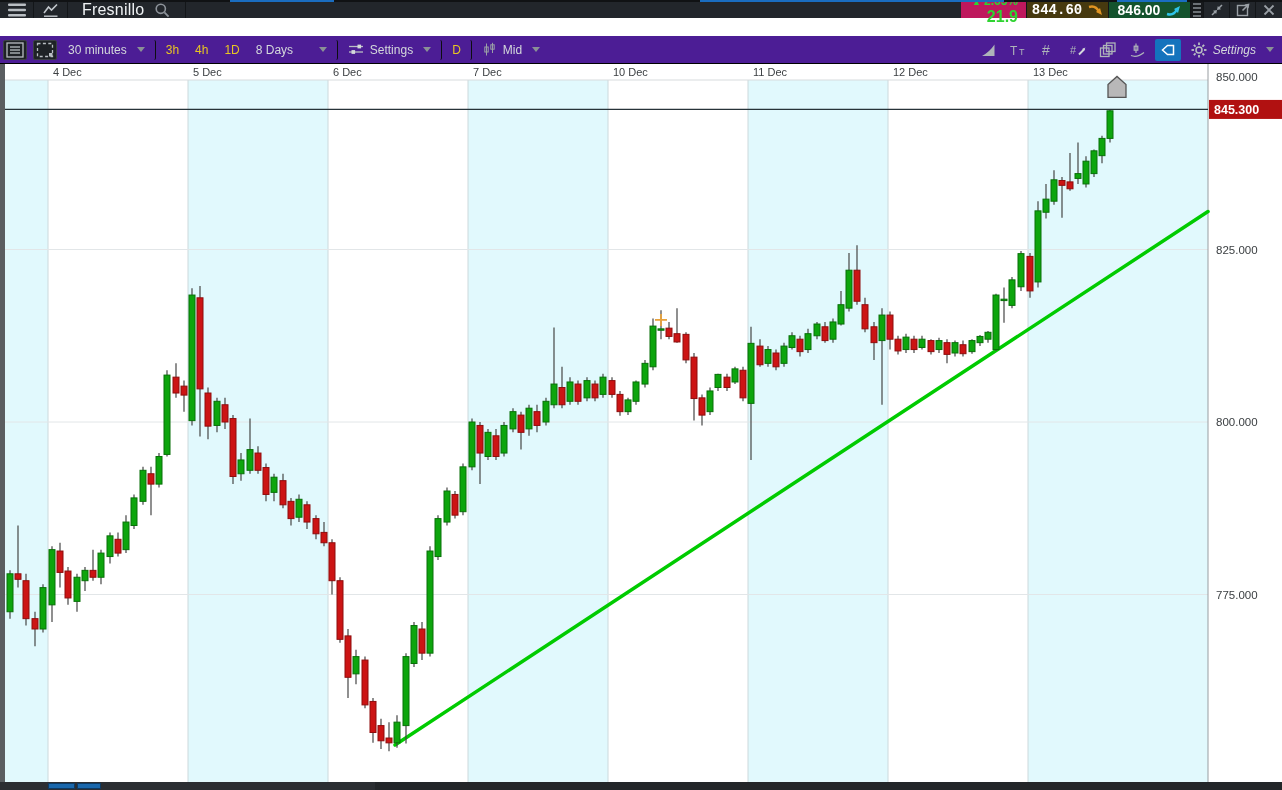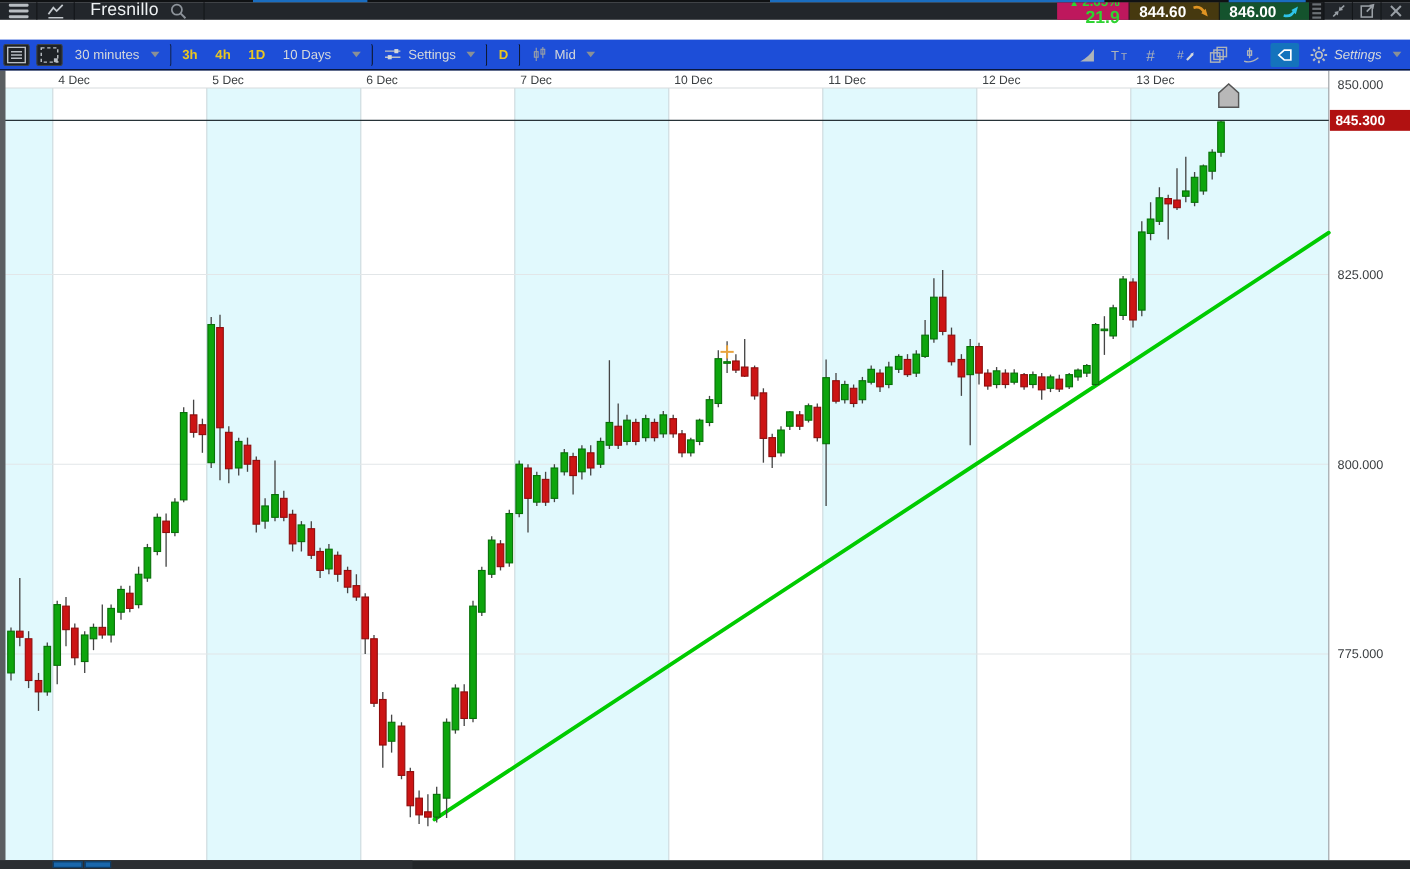--- a/index.html
+++ b/index.html
@@ -20,39 +20,39 @@
   .instrument { padding:0 14px; display:flex; align-items:center; gap:10px; }
   .instrument .name { color:#eef1f3; font-size:16px; letter-spacing:.2px; }
   .spacer { flex:1; }
   .change-block { width:66px; background:#be185d; display:flex; flex-direction:column;
     align-items:flex-end; justify-content:center; padding:2px 8px 2px 2px; }
   .change-block .pct { color:#2fd331; font-size:12px; font-weight:bold; white-space:nowrap; }
   .change-block .pct .tri { font-size:9px; margin-right:3px; }
   .change-block .abs { color:#2fd331; font-size:16px; font-weight:bold; }
   .trade-btn { width:82px; display:flex; align-items:center; justify-content:center;
     gap:6px; color:#fff; font-size:14px; font-weight:bold; border:none; cursor:pointer; }
-  .sell { background:#46390f; border-right:1px solid #131619; }
+  .sell { background:#46390f; border-right:1px solid #131619;font-family:Liberation Mono, monospace; }
   .buy  { background:#14532d; border-right:1px solid #131619; }
   .grip { width:13px; background:#17191c; display:flex; flex-direction:column;
     align-items:center; justify-content:center; gap:2px; border-right:1px solid #131619; cursor:grab; }
   .grip i { display:block; width:8px; height:2px; background:#6b7075; }
   .winbtn { width:26px; cursor:pointer; }
 
   
   .toolbar { position:absolute; top:36px; left:0; width:1282px; height:28px;
-    background:#1d4ed8; border-bottom:1px solid #000; display:flex; align-items:center;
+    background:#4c1d95; border-bottom:1px solid #000; display:flex; align-items:center;
     z-index:20; color:#d4d8db; font-size:12px; }
   .icon-btn { width:24px; height:20px; margin:0 3px; border:1px solid #3c4145; border-radius:2px;
     background:#1e2226; display:flex; align-items:center; justify-content:center; cursor:pointer; }
   .flat-btn { height:20px; margin:0 2px; padding:0 6px; display:flex; align-items:center;
     gap:6px; cursor:pointer; border-radius:2px; }
   .dd { border-right:1px solid #0c0e10; padding-right:10px; }
   .caret { width:0; height:0; border-left:4px solid transparent; border-right:4px solid transparent;
     border-top:5px solid #8a9096; margin-left:4px; }
-  .yellow { color:#e8c622; font-weight:bold; }
+  .yellow { color:#e8c622; font-weight:normal; }
   .tool-right { margin-left:auto; display:flex; align-items:center; }
   .tool-btn { width:26px; height:22px; display:flex; align-items:center; justify-content:center;
     cursor:pointer; margin:0 2px; border-radius:2px; }
   .tool-btn.active { background:#1473bd; }
   .settings { display:flex; align-items:center; gap:6px; padding:0 8px; cursor:pointer;font-style:italic; }
 
   
   .chart-wrap { position:absolute; top:64px; left:0; width:1142px; height:726px; background:#fff; }
   svg text { font-family:"Liberation Sans", sans-serif; }
   .left-strip { position:absolute; top:0; left:0; width:5px; height:718px; background:#5a5e61; }
@@ -167,21 +167,21 @@
     <div class="flat-btn yellow">
       <span>3h</span>
     </div>
     <div class="flat-btn yellow">
       <span>4h</span>
     </div>
     <div class="flat-btn yellow">
       <span>1D</span>
     </div>
     <div class="flat-btn dd" style="min-width:88px">
-      <span>10 Days</span>
+      <span>8 Days</span>
       <span class="caret" style="margin-left:auto"></span>
     </div>
     <div class="flat-btn dd">
       <svg width="16" height="15" viewBox="0 0 16 15">
         <line x1="1" y1="4.5" x2="15" y2="4.5" stroke="#b9bec3" stroke-width="1.3"></line>
         <line x1="1" y1="10" x2="15" y2="10" stroke="#b9bec3" stroke-width="1.3"></line>
         <rect x="9.5" y="2.6" width="3.6" height="3.8" fill="#d4d8db"></rect>
         <rect x="3.5" y="8.1" width="3.6" height="3.8" fill="#d4d8db"></rect>
       </svg>
       <span>Settings</span>

